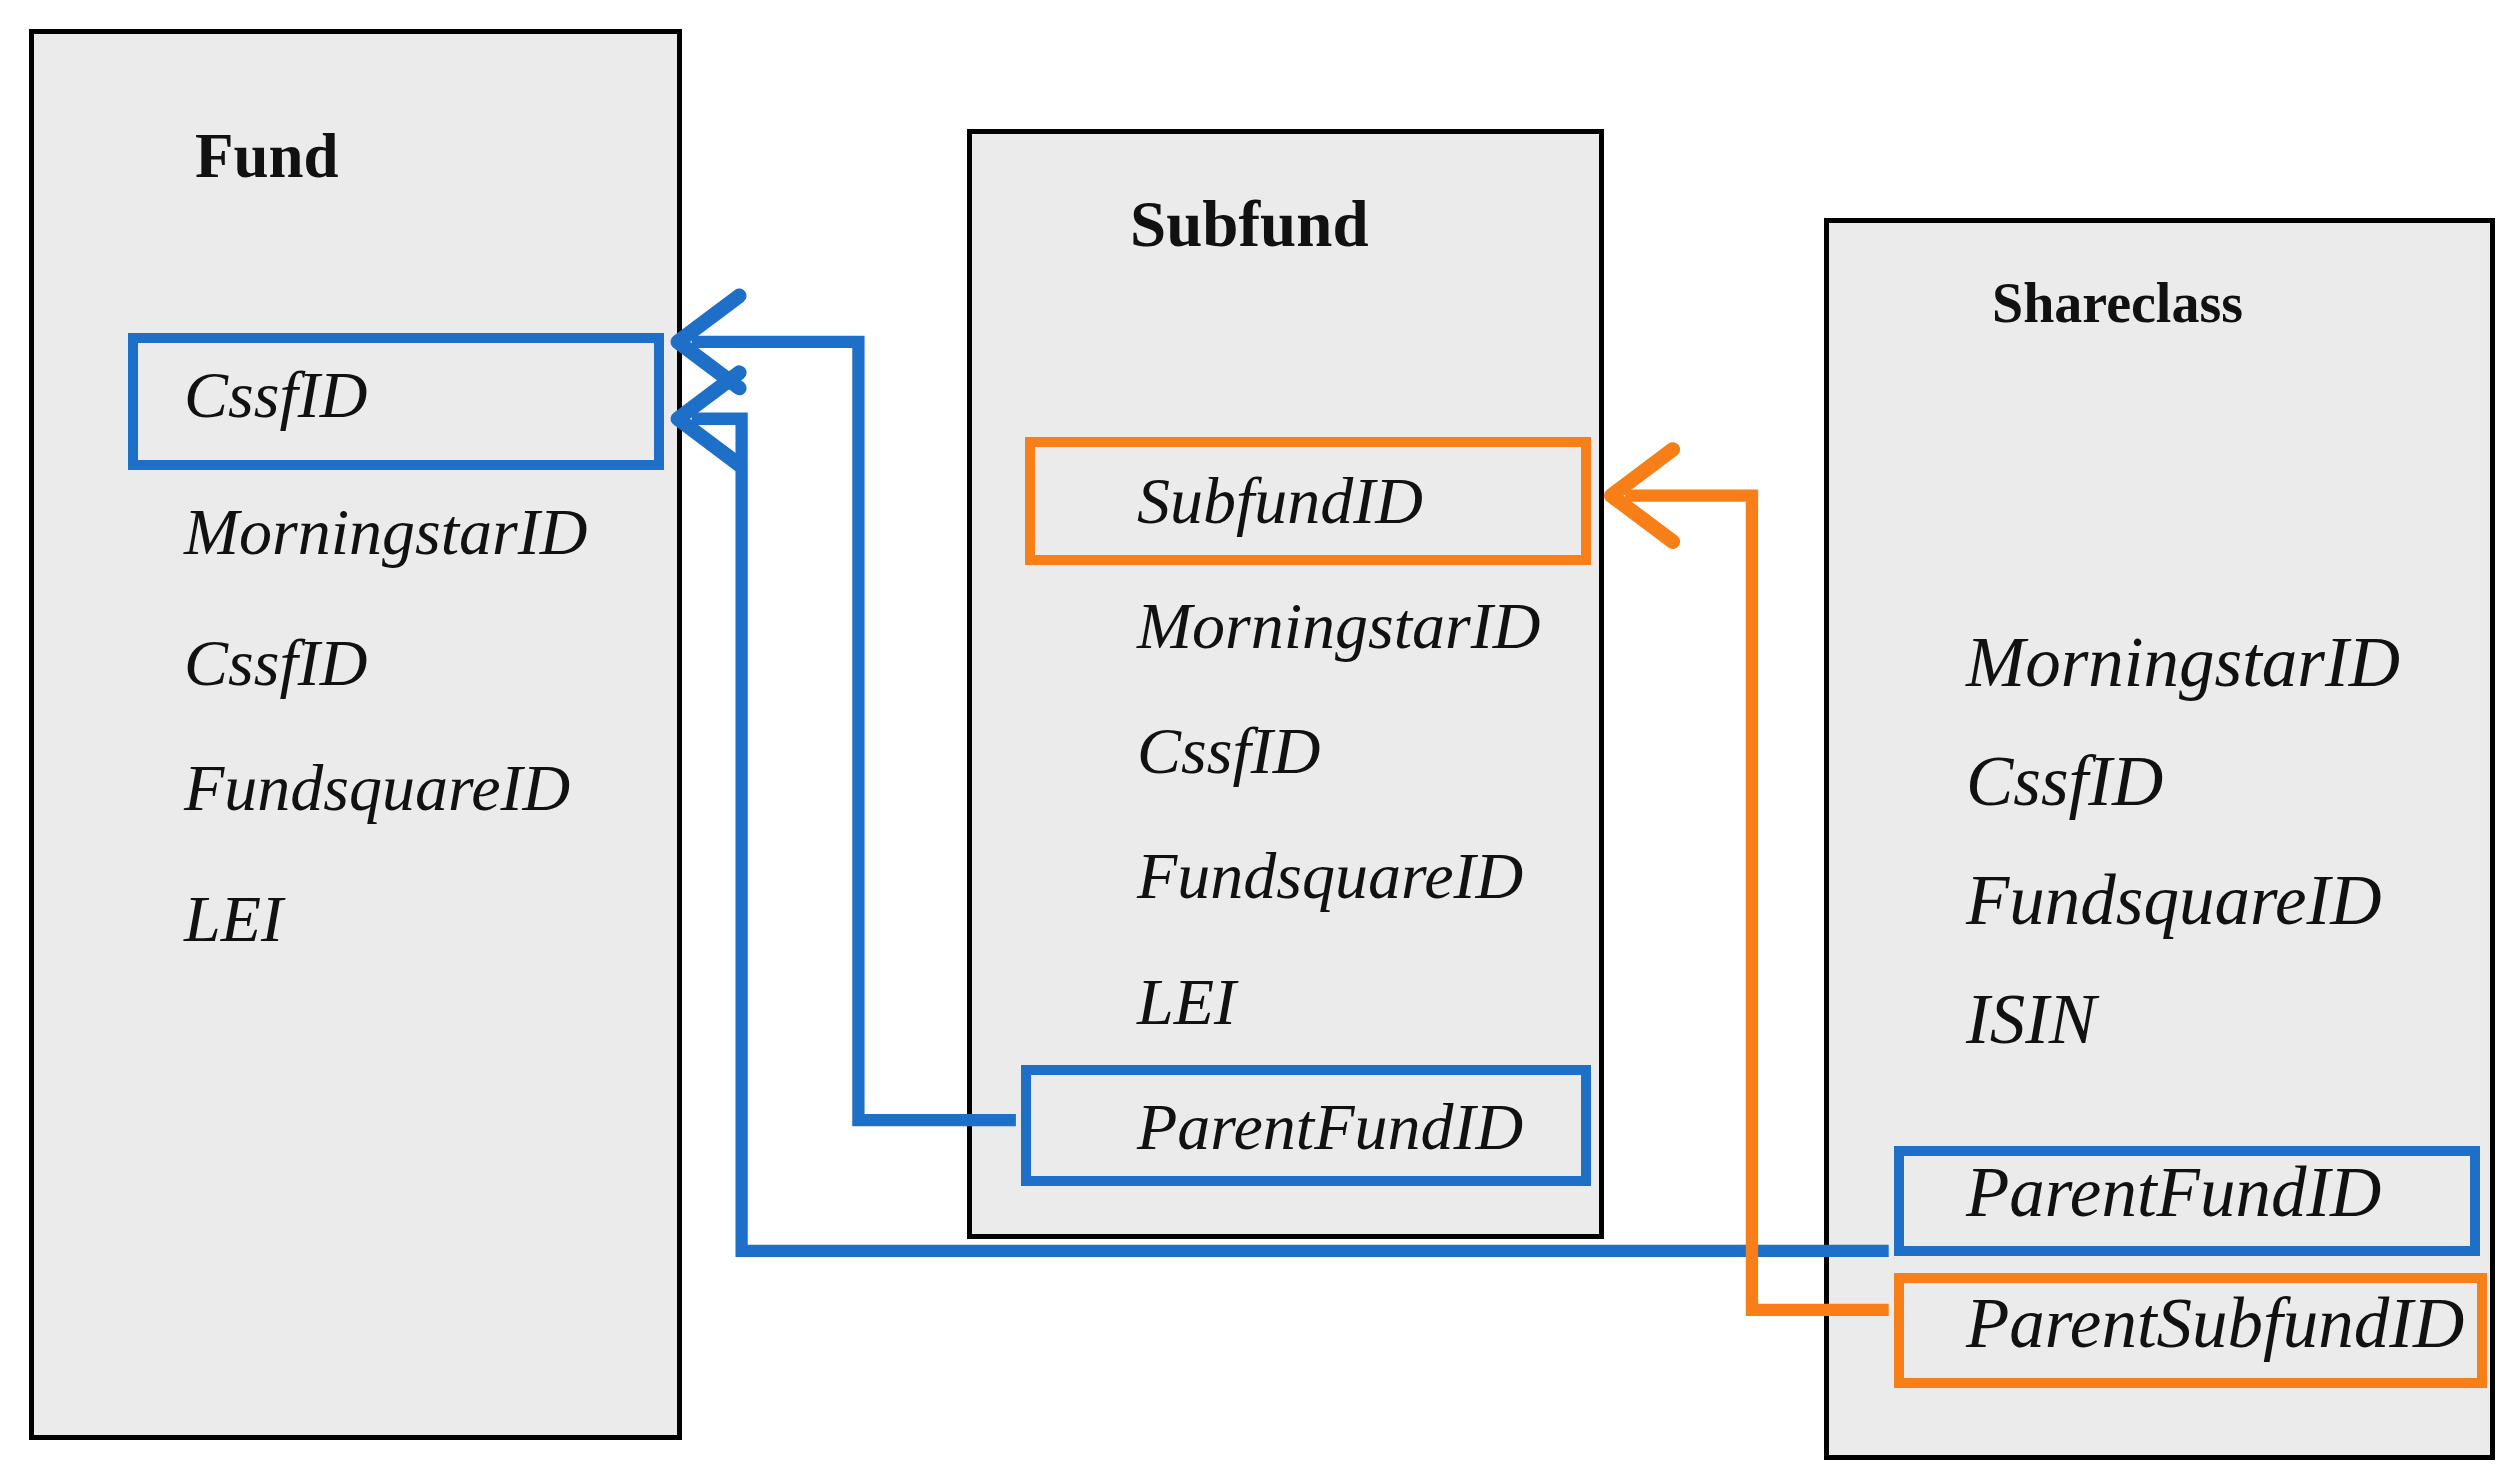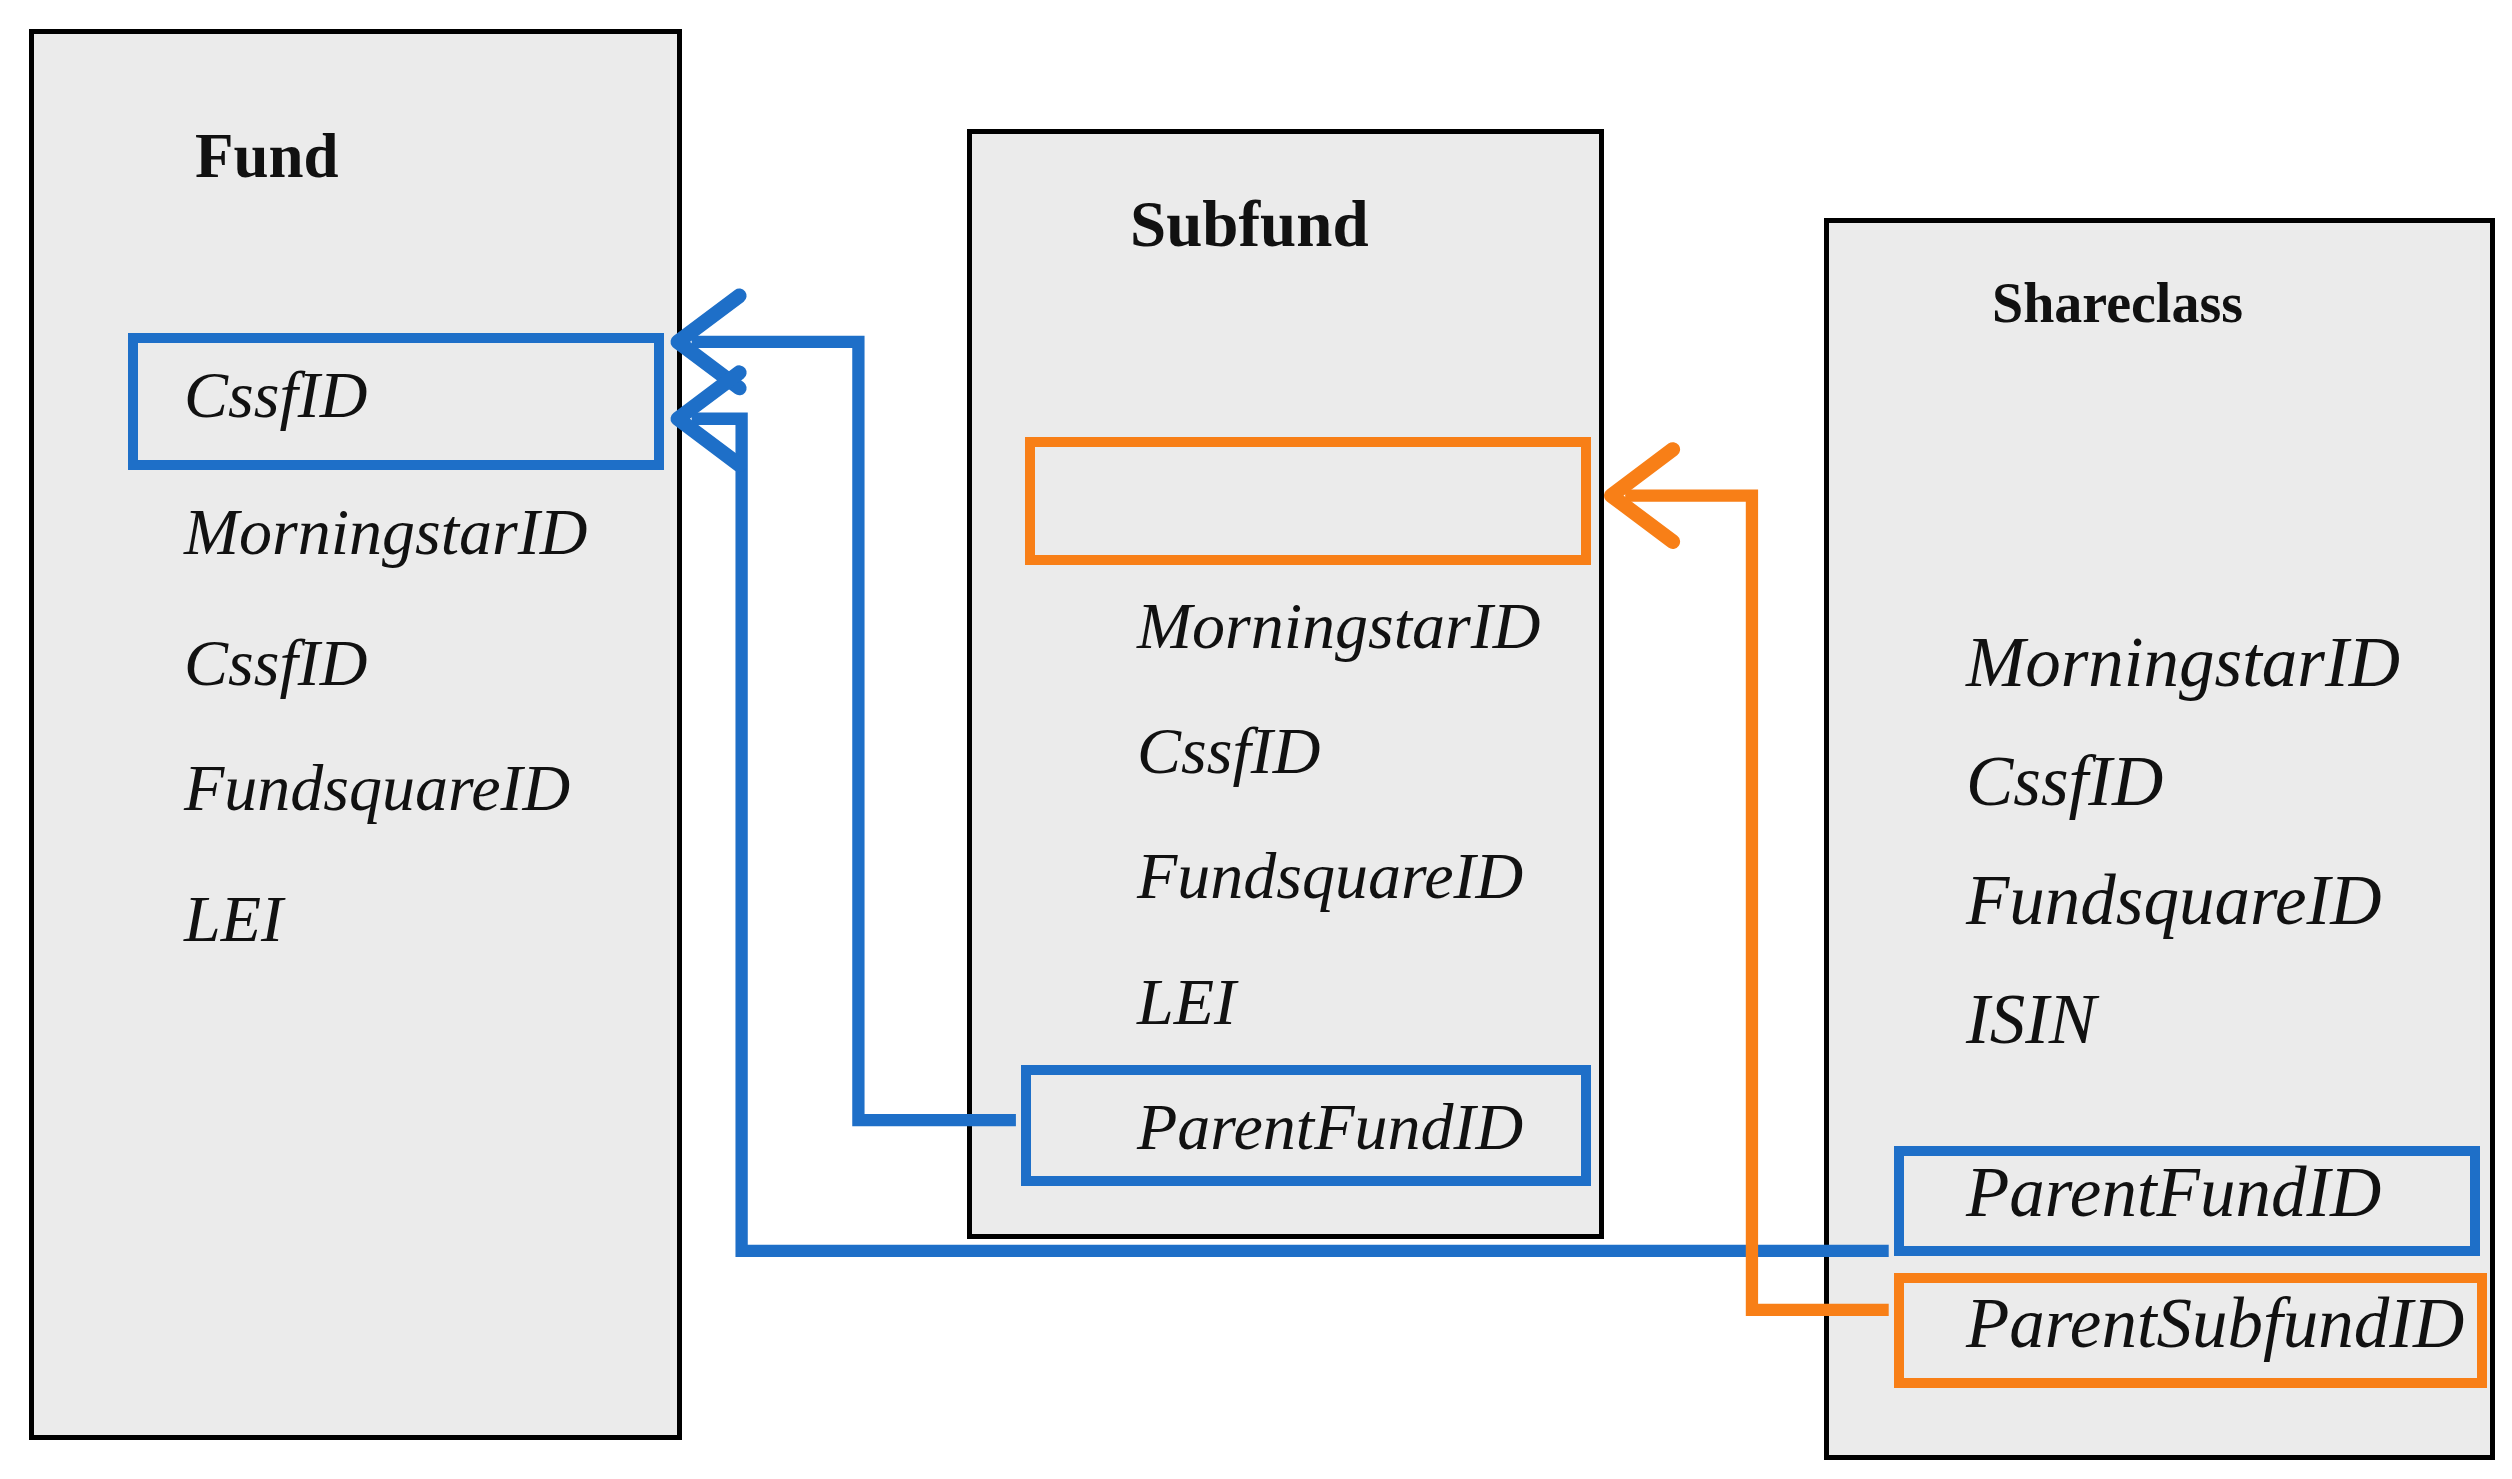--- a/index.html
+++ b/index.html
@@ -69,20 +69,21 @@
         <div class="hl-rect hl-blue" style="left: 94px; top: 299px; width: 536px; height: 137px;"></div>
         <div class="field" style="left: 150px; top: 361px; font-size: 66px;">CssfID</div>
         <div class="field" style="left: 150px; top: 498px; font-size: 66px;">MorningstarID</div>
         <div class="field" style="left: 150px; top: 629px; font-size: 66px;">CssfID</div>
         <div class="field" style="left: 150px; top: 754px; font-size: 66px;">FundsquareID</div>
         <div class="field" style="left: 150px; top: 885px; font-size: 66px;">LEI</div>
       </div>
       <div class="entity-box" style="left: 967px; top: 129px; width: 637px; height: 1110px;">
         <div class="entity-title" style="left: 158px; top: 58px; font-size: 65px;">Subfund</div>
         <div class="hl-rect hl-orange" style="left: 53px; top: 303px; width: 566px; height: 128px;"></div>
+        <div class="field" style="left: 165px; top: 367px; font-size: 66px;">SubfundID</div>
         <div class="field" style="left: 165px; top: 492px; font-size: 66px;">MorningstarID</div>
         <div class="field" style="left: 165px; top: 617px; font-size: 66px;">CssfID</div>
         <div class="field" style="left: 165px; top: 742px; font-size: 66px;">FundsquareID</div>
         <div class="field" style="left: 165px; top: 868px; font-size: 66px;">LEI</div>
         <div class="hl-rect hl-blue" style="left: 49px; top: 931px; width: 570px; height: 121px;"></div>
         <div class="field" style="left: 165px; top: 993px; font-size: 66px;">ParentFundID</div>
       </div>
       <div class="entity-box" style="left: 1824px; top: 218px; width: 671px; height: 1242px;">
         <div class="entity-title" style="left: 163px; top: 52px; font-size: 56px;">Shareclass</div>
         <div class="field" style="left: 137px; top: 439px; font-size: 71px;">MorningstarID</div>

